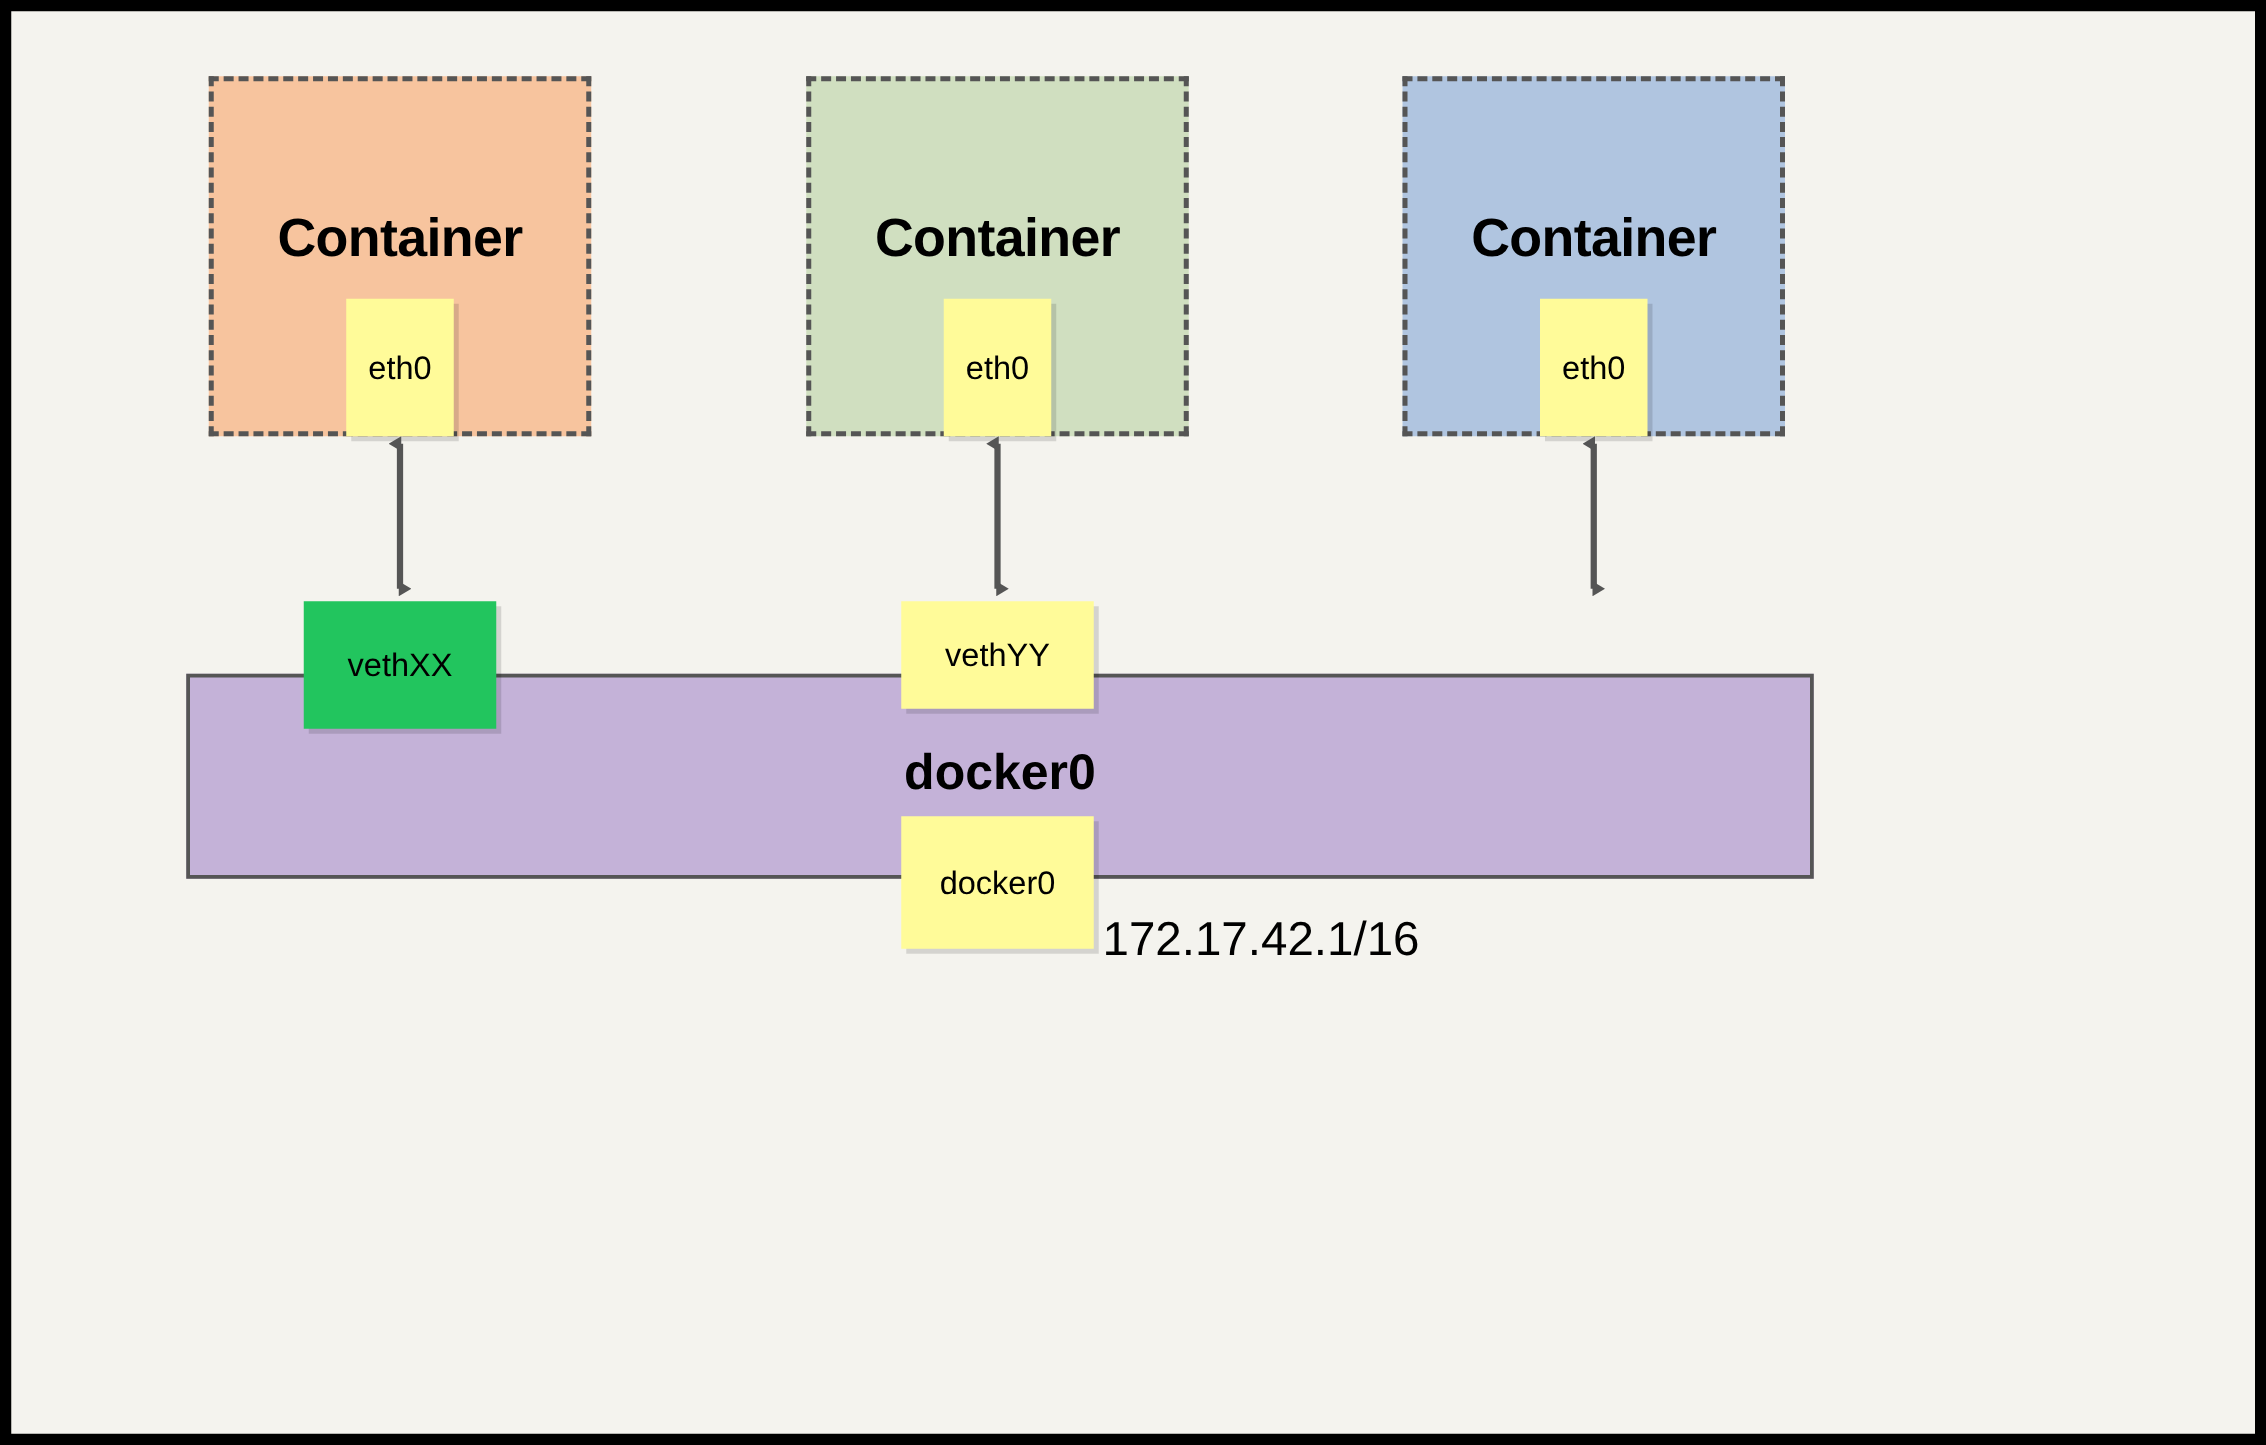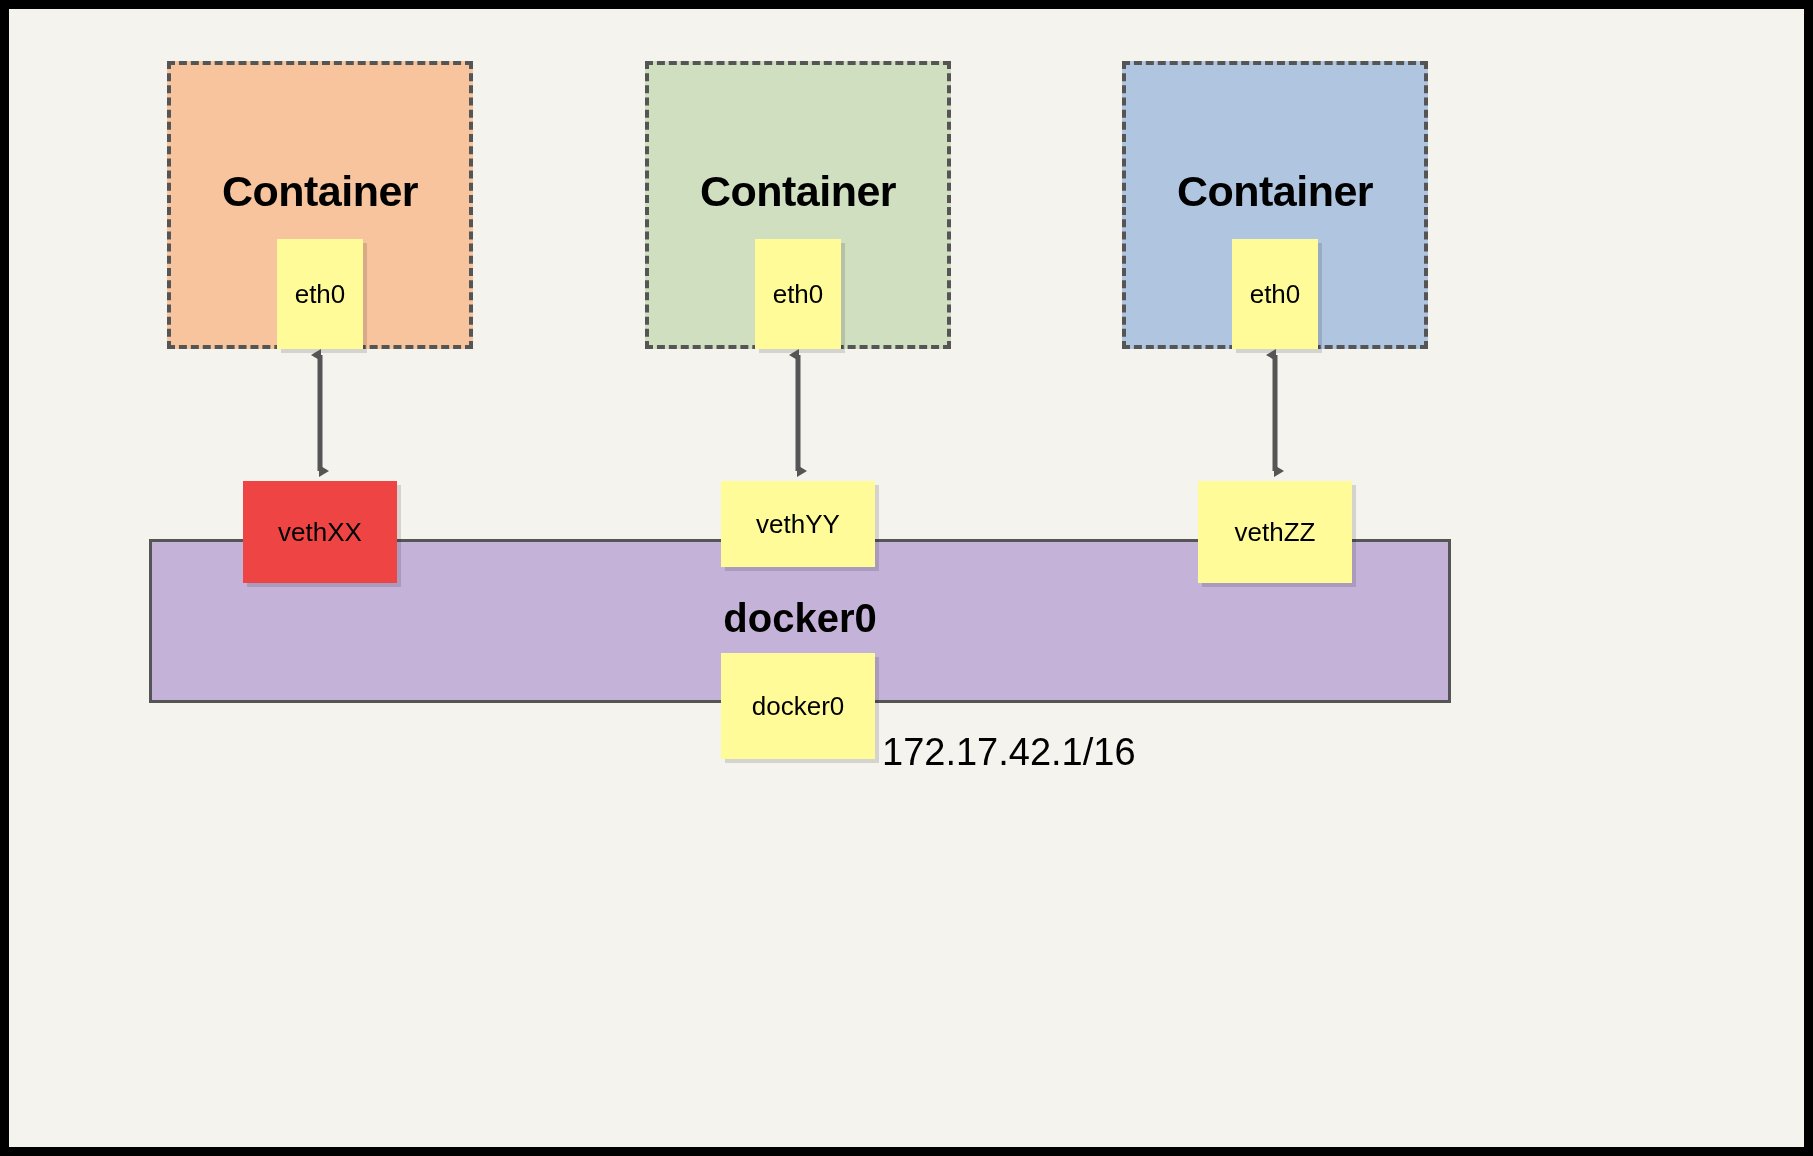--- a/index.html
+++ b/index.html
@@ -144,22 +144,21 @@
   </svg>
 
   <svg class="arrow" id="arrow-2" viewBox="0 0 44 140" style="left: 1244px;">
     <line x1="22" y1="128" x2="22" y2="12" stroke="#555555" stroke-width="5" marker-start="url(#ah-dn)" marker-end="url(#ah-up)"></line>
   </svg>
 
   <div id="docker0-bar" style="background: rgb(196, 178, 216); border-color: rgb(85, 85, 85);">
     <div id="docker0-bar-label">docker0</div>
   </div>
 
-  <div class="ybox" id="veth-box-0" style="width: 154px; height: 102px; left: 234px; top: 472px; background: #ef4444;">vethXX</div>
+  <div class="ybox" id="veth-box-0" style="width: 154px; height: 102px; left: 234px; top: 472px; background: #22c55e;">vethXX</div>
   <div class="ybox" id="veth-box-1" style="width: 154px; height: 86px; left: 712px; top: 472px; background: rgb(255, 251, 153);">vethYY</div>
-  <div class="ybox" id="veth-box-2" style="width: 154px; height: 102px; left: 1189px; top: 472px; background: rgb(255, 251, 153);">vethZZ</div>
 
   <div class="ybox" id="docker0-iface-box" style="width: 154px; height: 106px; left: 712px; top: 644px; background: rgb(255, 251, 153);">docker0</div>
 
   <div id="ip-label">172.17.42.1/16</div>
 
 
 </div>
 
 </body></html>

